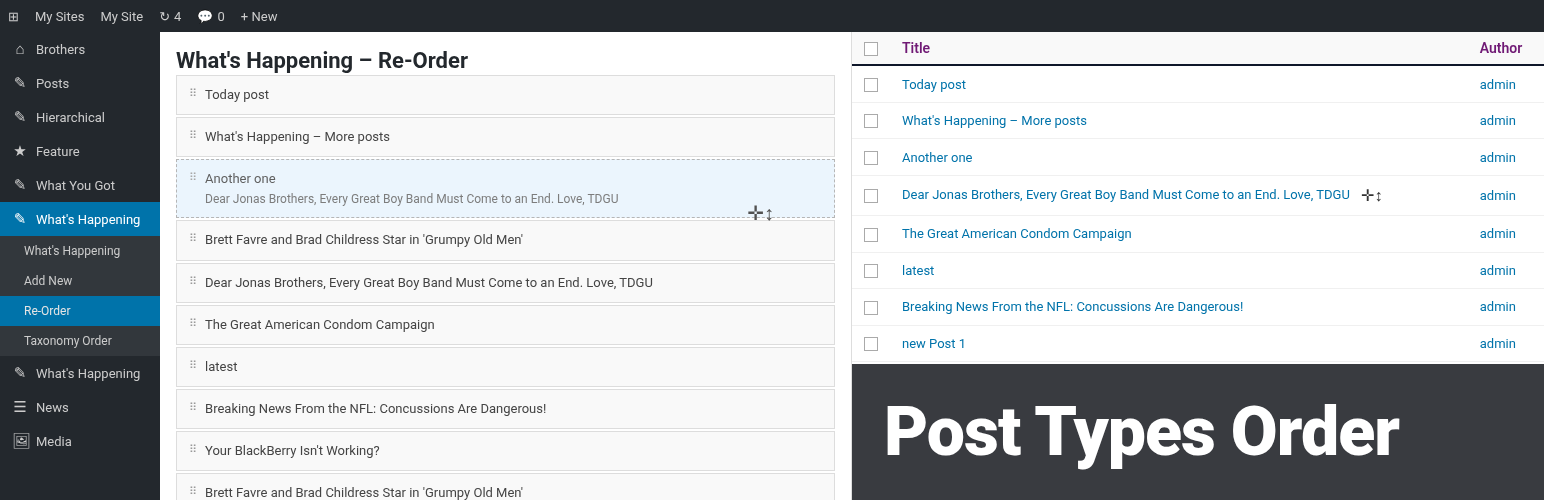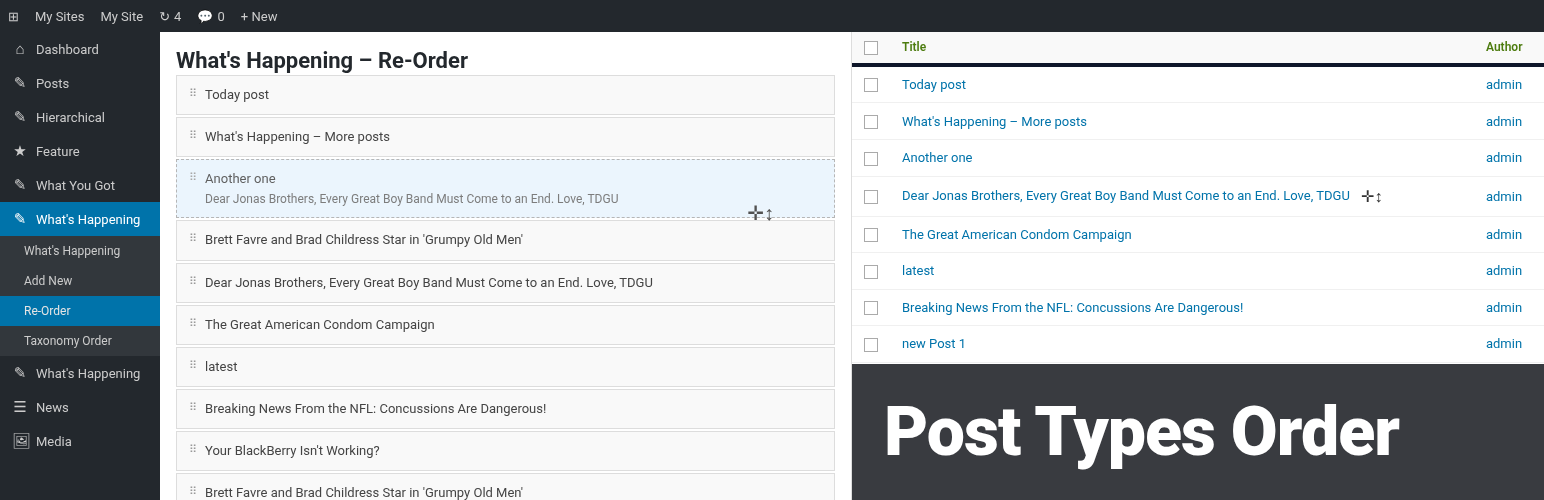--- a/index.html
+++ b/index.html
@@ -98,26 +98,26 @@
       background: #fff;
       overflow-y: auto;
       position: relative;
     }
     .post-list-table {
       width: 100%;
       border-collapse: collapse;
     }
     .post-list-table th {
       background: #f9f9f9;
-      border-bottom: 4px solid #0f172a;
+      border-bottom: 2px solid #0f172a;
       padding: 8px 12px;
       text-align: left;
       font-weight: 600;
-      color: #4d7c0f;
-      font-size: 12px;
+      color: #701a75;
+      font-size: 14px;
       position: sticky;
       top: 0;
     }
     .post-list-table td {
       padding: 10px 12px;
       border-bottom: 1px solid #f0f0f0;
       font-size: 13px;
     }
     .post-link { color: #0073aa; text-decoration: none; }
     .author-col { color: #0073aa; }
@@ -153,21 +153,21 @@
   <a>↻ <span>4</span></a>
   <a>💬 <span>0</span></a>
   <a>+ New</a>
 </div>
 
 <div class="layout">
 
   <nav class="sidebar">
     <a class="sidebar-item">
       <span class="icon">⌂</span>
-      <span>Dashboard</span>
+      <span>Brothers</span>
     </a>
     <a class="sidebar-item">
       <span class="icon">✎</span>
       <span>Posts</span>
     </a>
     <a class="sidebar-item">
       <span class="icon">✎</span>
       <span>Hierarchical</span>
     </a>
     <a class="sidebar-item">

